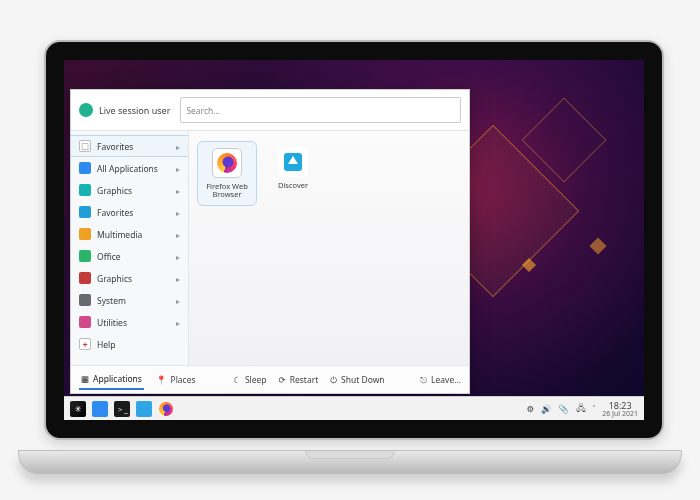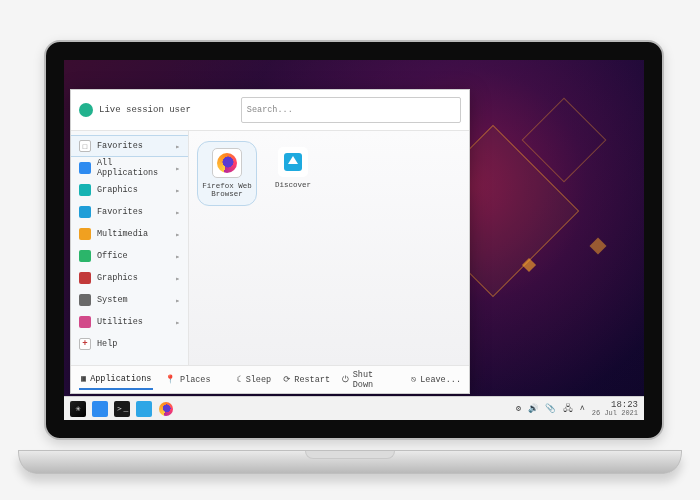--- a/index.html
+++ b/index.html
@@ -1,20 +1,20 @@
 <!DOCTYPE html>
 <html><head>
 <meta charset="utf-8">
 <style>
   * { box-sizing: border-box; margin: 0; padding: 0; }
   html, body { width: 700px; height: 500px; overflow: hidden; font-family: "Segoe UI", "Noto Sans", Arial, sans-serif; }
   body { background: #f5f5f5; display: flex; align-items: center; justify-content: center; }
 
   .laptop {
-    width: 612px; height: 420px; position: relative; font-family: Liberation Mono, monospace;
+    width: 612px; height: 420px; position: relative;
   }
   .screen-bezel {
     width: 620px; height: 400px;
     background: #0c0c0c;
     border-radius: 16px;
     border: 2px solid #bbb;
     padding: 18px 18px 18px 18px;
     position: relative;
     box-shadow: 0 4px 12px rgba(0,0,0,0.15);
   }
@@ -49,34 +49,33 @@
     display: flex; flex-direction: column;
     font-size: 8.5px; color: #333;
   }
   .am-header { display: flex; align-items: center; gap: 6px; padding: 7px 8px; border-bottom: 1px solid #e5e5e5; }
   .avatar { width: 14px; height: 14px; border-radius: 50%; background: #22b28e; }
   .user { font-size: 9px; color: #444; flex: 0 0 auto; padding-right: 4px; }
   .search {
     flex: 1; height: 18px; border: 1px solid #ccc; border-radius: 2px;
     padding: 12px 5px; font-size: 8.5px; color: #888; display: flex; align-items: center;
     background: #fff;
-    margin-left: 40px;
   }
   .am-body { flex: 1; display: flex; min-height: 0; }
   .sidebar { width: 118px; background: #f6f8fa; border-right: 1px solid #e5e5e5; padding: 4px 0; }
   .side-item {
     display: flex; align-items: center; gap: 6px; height: 22px; padding: 0 8px;
     color: #3a3a3a; position: relative;
   }
   .side-item .arrow { margin-left: auto; color: #999; font-size: 8px; }
   .side-item.active { background: #eef5fb; border: 1px solid #bcd7ec; border-left: none; border-right: none; }
   .side-ico { width: 12px; height: 12px; border-radius: 2px; flex: 0 0 12px; display:inline-flex; align-items:center; justify-content:center; font-size:9px; color:#fff; }
   .content { flex: 1; background: linear-gradient(180deg, #fbfbfc 0%, #f1f1f3 100%); padding: 10px 8px; }
   .apps { display: flex; gap: 6px; }
-  .app { width: 60px; display: flex; flex-direction: column; align-items: center; gap: 4px; padding: 6px 2px; border-radius: 12px; }
+  .app { width: 60px; display: flex; flex-direction: column; align-items: center; gap: 4px; padding: 6px 2px; border-radius: 6px; }
   .app.sel { background: #eef5fb; border: 1px solid #bcd7ec; }
   .app-ico { width: 30px; height: 30px; border-radius: 5px; background: #ddd; display:flex; align-items:center; justify-content:center; }
   .app-label { font-size: 7.5px; text-align: center; line-height: 1.1; color: #444; }
 
   .am-footer {
     border-top: 1px solid #e5e5e5; height: 28px; display: flex; align-items: center;
     padding: 0 8px; gap: 12px; font-size: 8.5px; color: #444; background:#fcfcfc;
   }
   .tabgroup { display: flex; gap: 10px; }
   .tab { padding: 4px 2px; display:flex; align-items:center; gap:4px; }
@@ -87,21 +86,21 @@
   
   .panel {
     position: absolute; left: 0; right: 0; bottom: 0; height: 24px;
     background: #f2f2f2; border-top: 1px solid #d0d0d0;
     display: flex; align-items: center; padding: 0 6px; gap: 6px;
     font-size: 8.5px; color: #333;
   }
   .p-ico { width: 16px; height: 16px; border-radius: 2px; display:inline-flex; align-items:center; justify-content:center; }
   .pinned { display: flex; gap: 6px; align-items: center; }
   .tray { margin-left: auto; display: flex; align-items: center; gap: 7px; color: #444; }
-  .clock { text-align: right; line-height: 1; }
+  .clock { text-align: center; line-height: 1; }
   .clock .t { font-size: 9px; }
   .clock .d { font-size: 7px; color: #666; }
 
   
   .base {
     position: absolute; left: -26px; right: -26px; bottom: -14px; height: 24px;
     background: linear-gradient(180deg, #eaeaea 0%, #cfcfcf 55%, #b9b9b9 100%);
     border-radius: 0 0 18px 18px / 0 0 22px 22px;
     border: 1px solid #bfbfbf;
     box-shadow: 0 8px 10px rgba(0,0,0,0.15);

